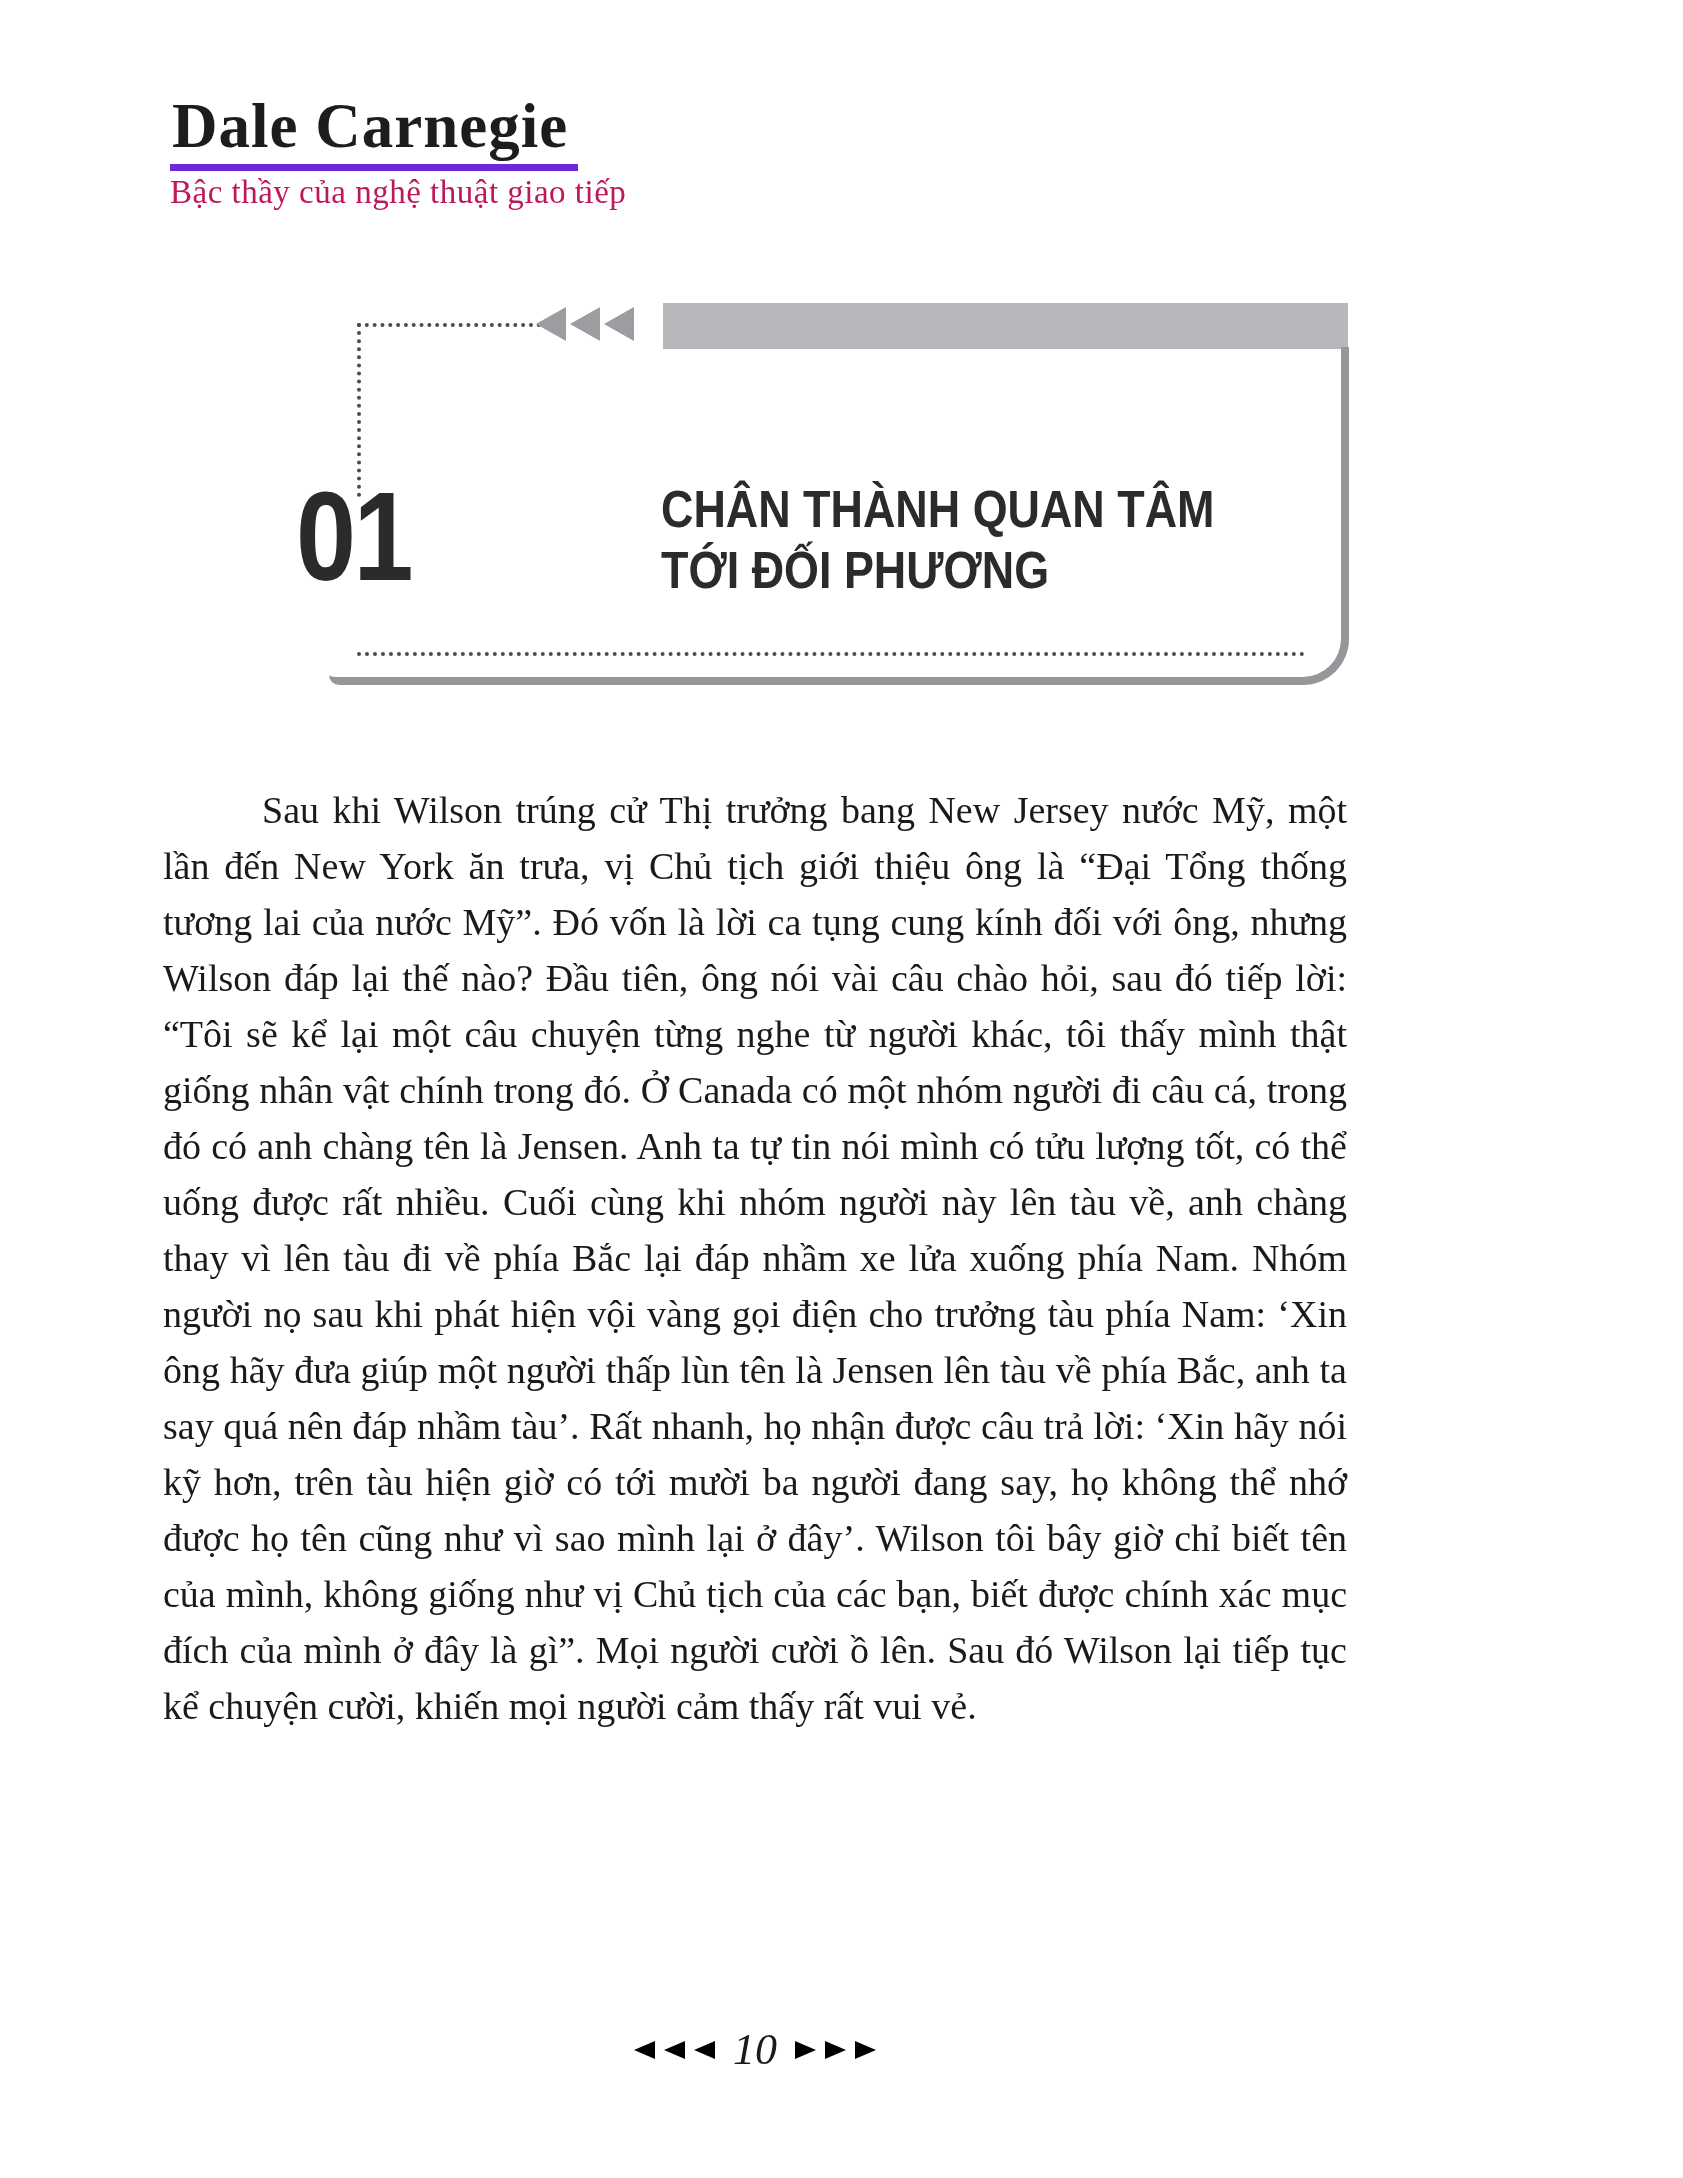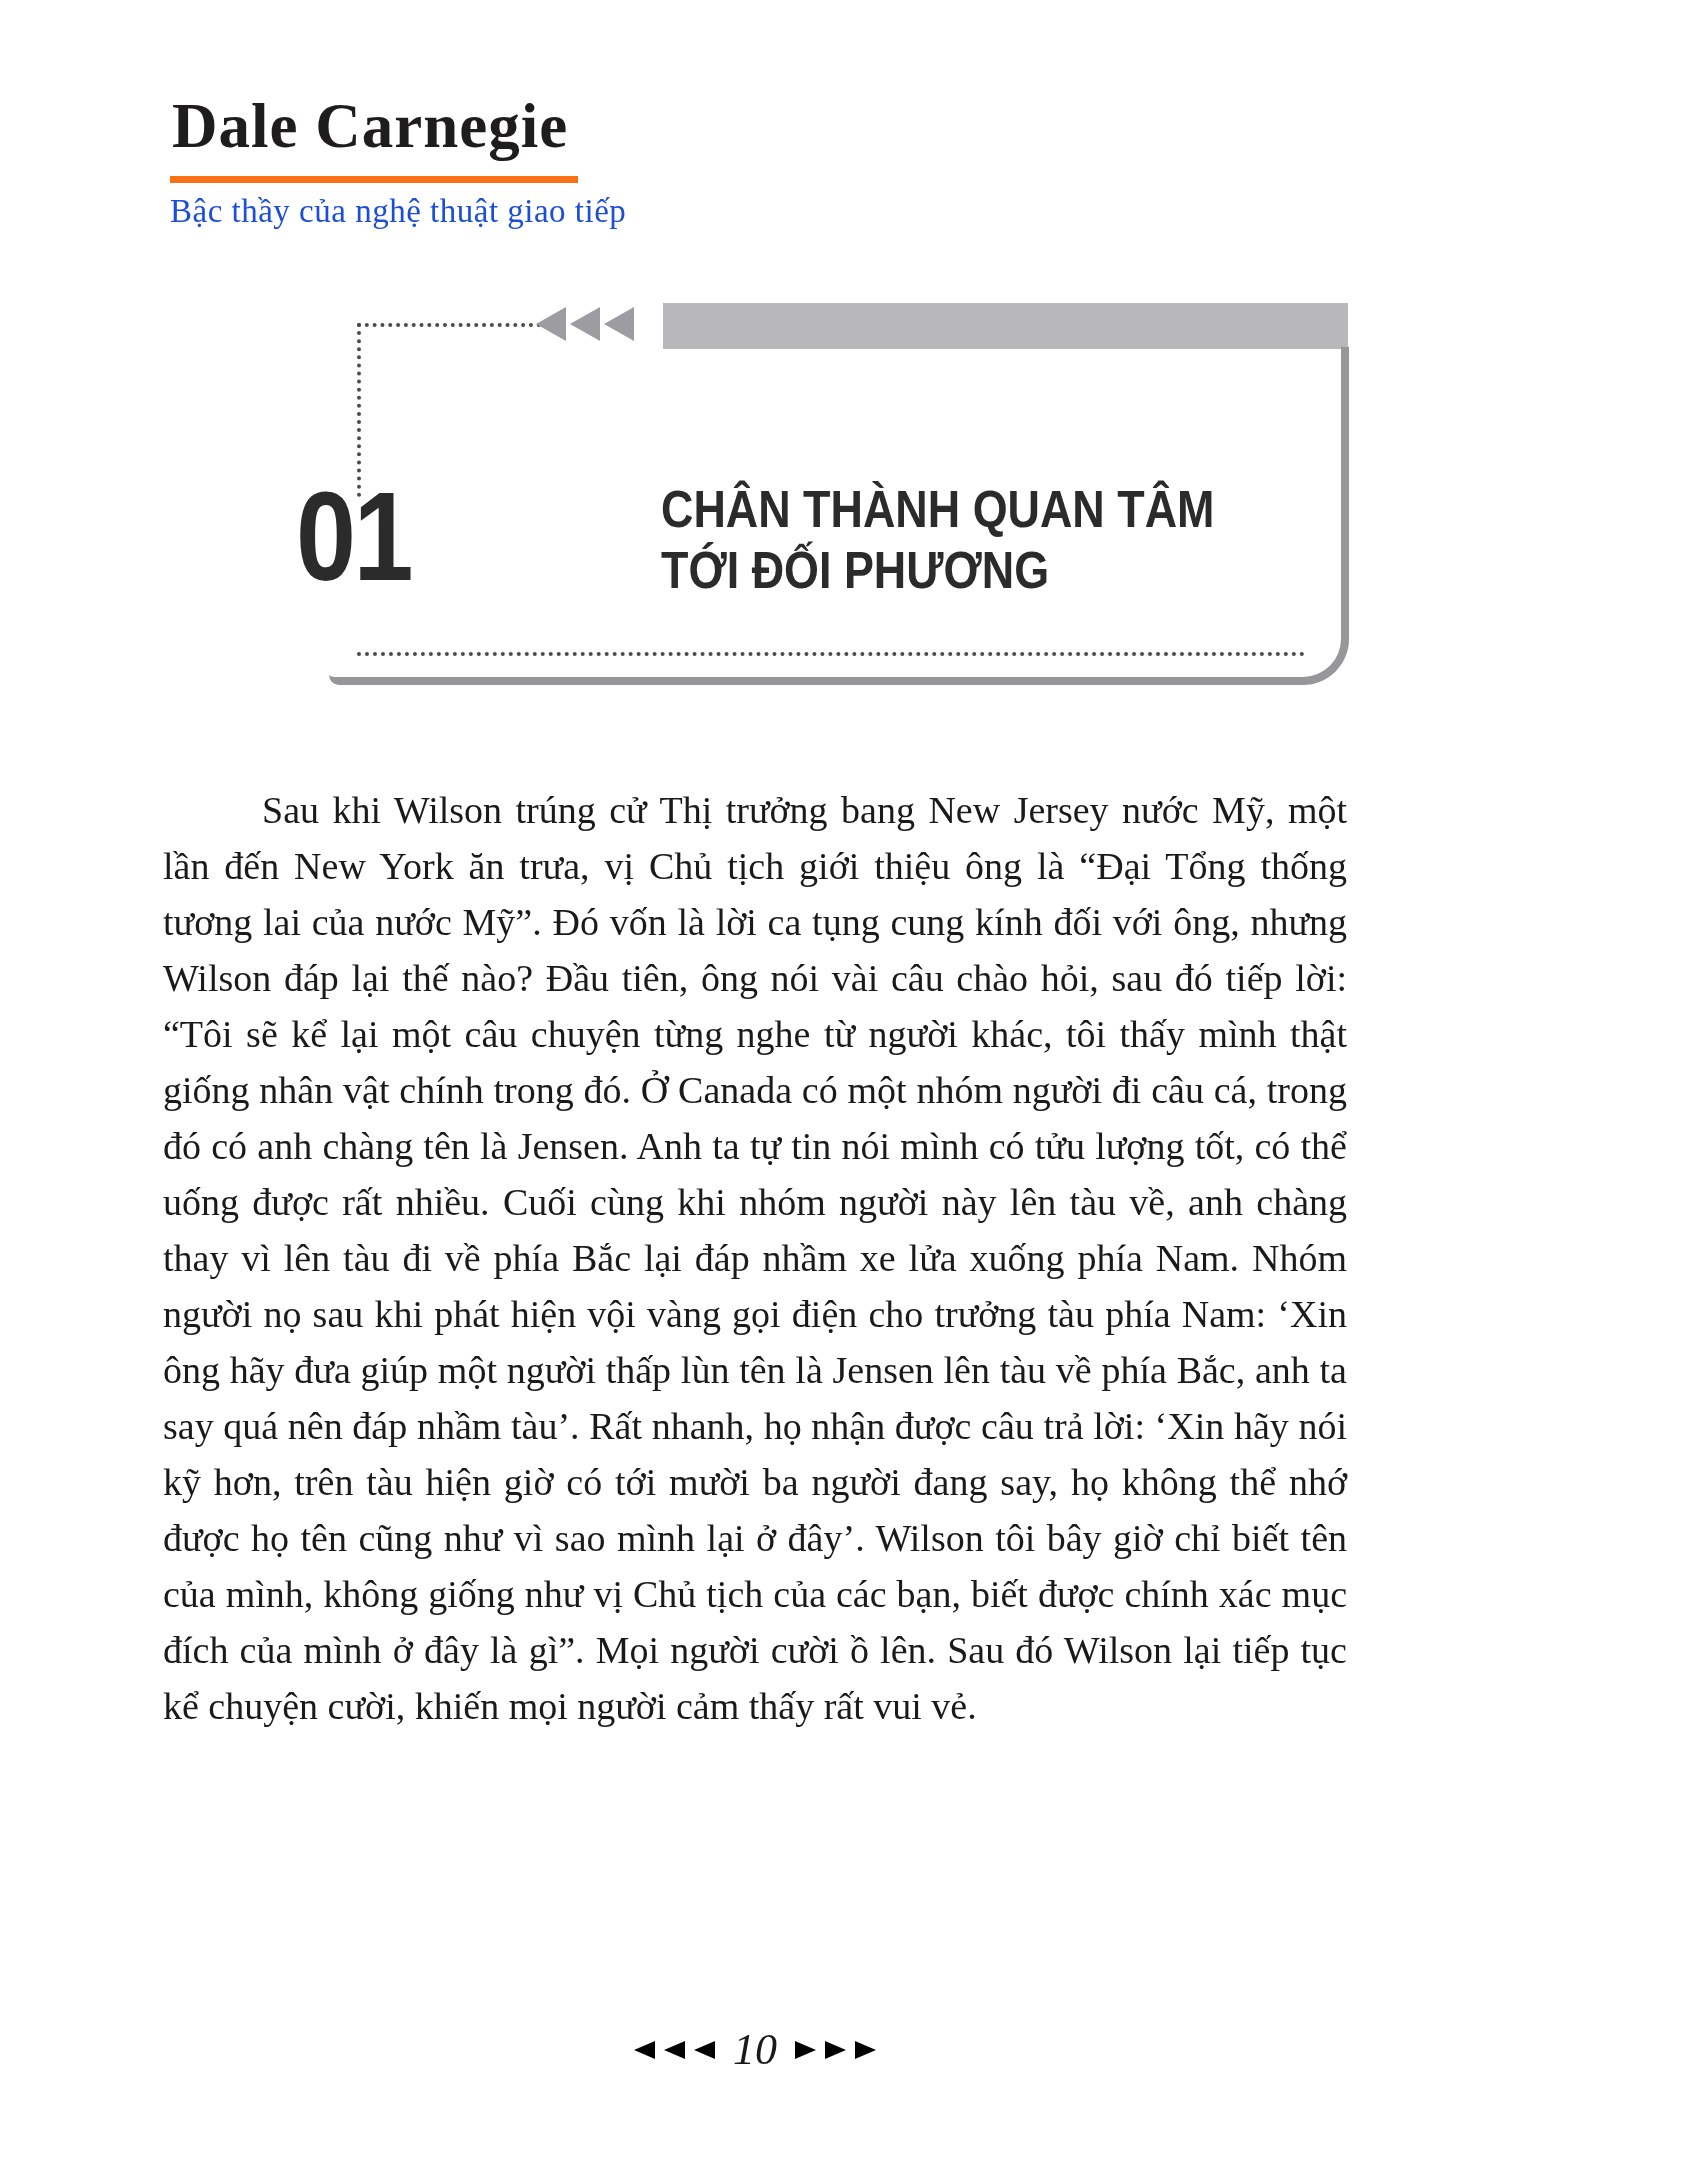--- a/index.html
+++ b/index.html
@@ -14,27 +14,27 @@
   
   .brand-block{position:absolute;left:170px;top:95px;}
   .brand{
     display:inline-block;
     font-family:"Liberation Serif","DejaVu Serif",serif;
     font-weight:600;
     font-size:63px;
     line-height:1.0;
     color:#1f1c1d;
     letter-spacing:1px;
-    padding:0 10px 18px 2px;
-    border-bottom:7px solid #f97316;
+    padding:0 10px 6px 2px;
+    border-bottom:7px solid #6d28d9;
   }
   .brand-tagline{
-    margin-top:10px;
+    margin-top:3px;
     font-size:33px;
-    color:#1d4ed8;
+    color:#be185d;
     letter-spacing:0.5px;
   }
 
   
   .chapter-gray-bar{
     position:absolute;left:663px;top:303px;
     width:685px;height:46px;
     background:#b8b8bc;
   }
   .chapter-frame{

